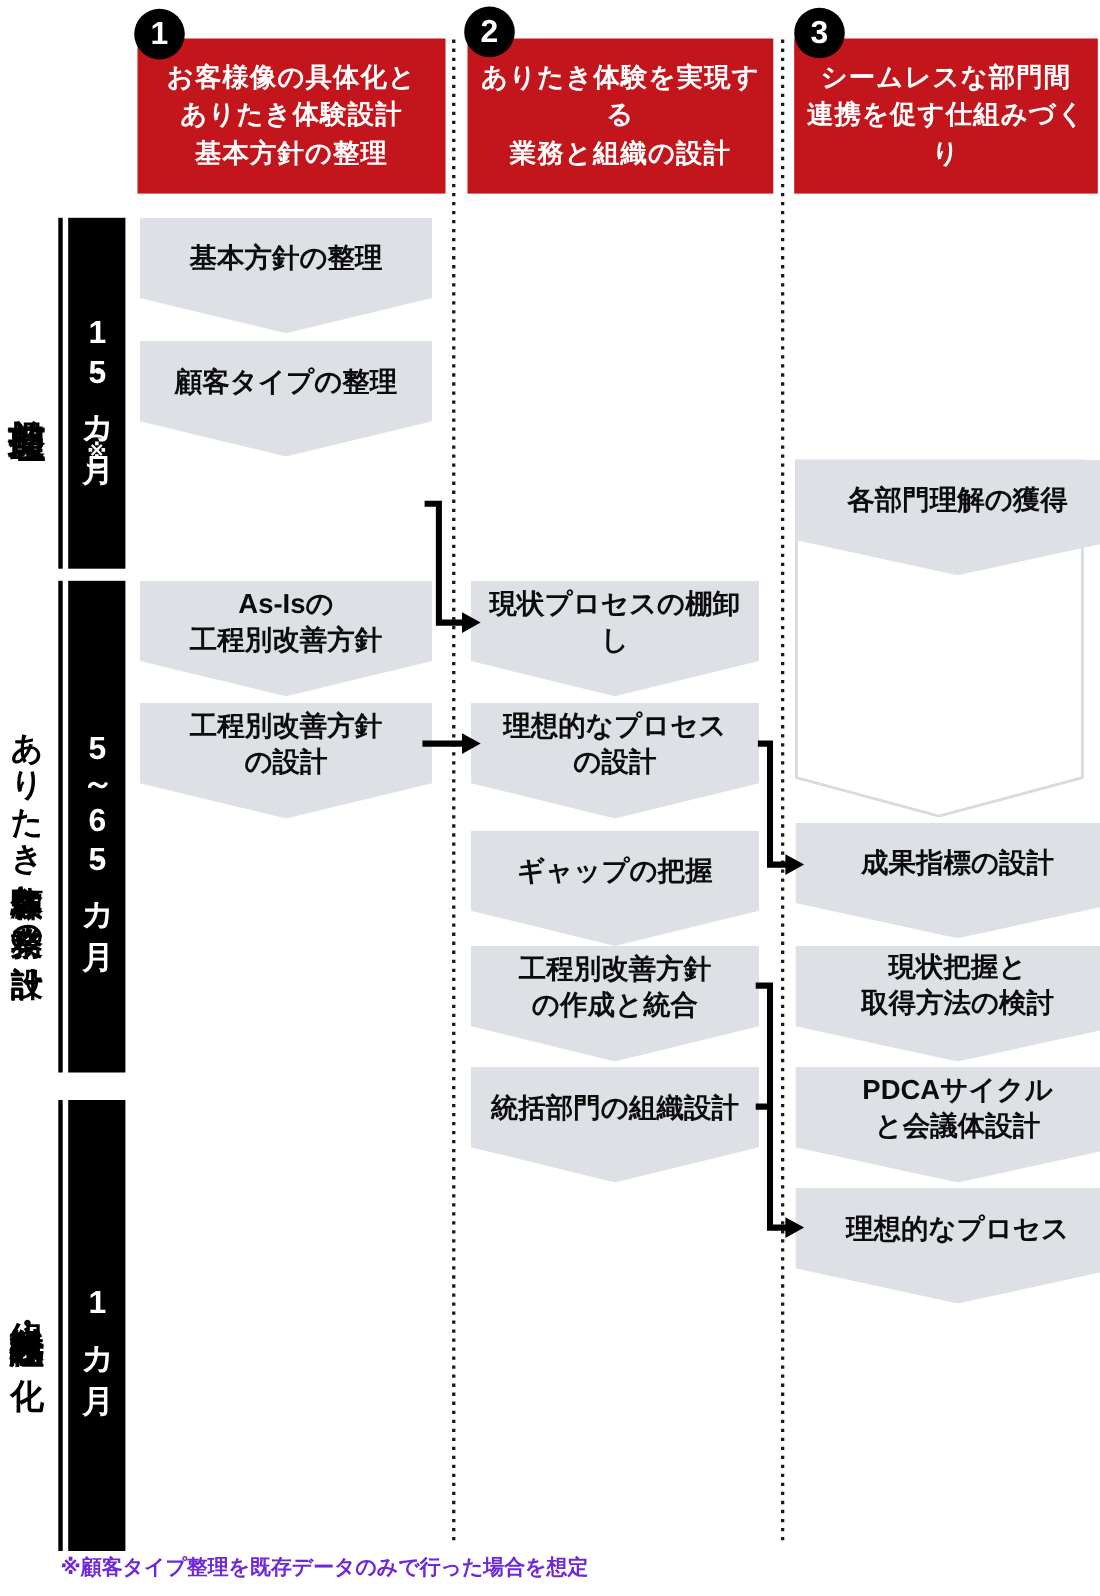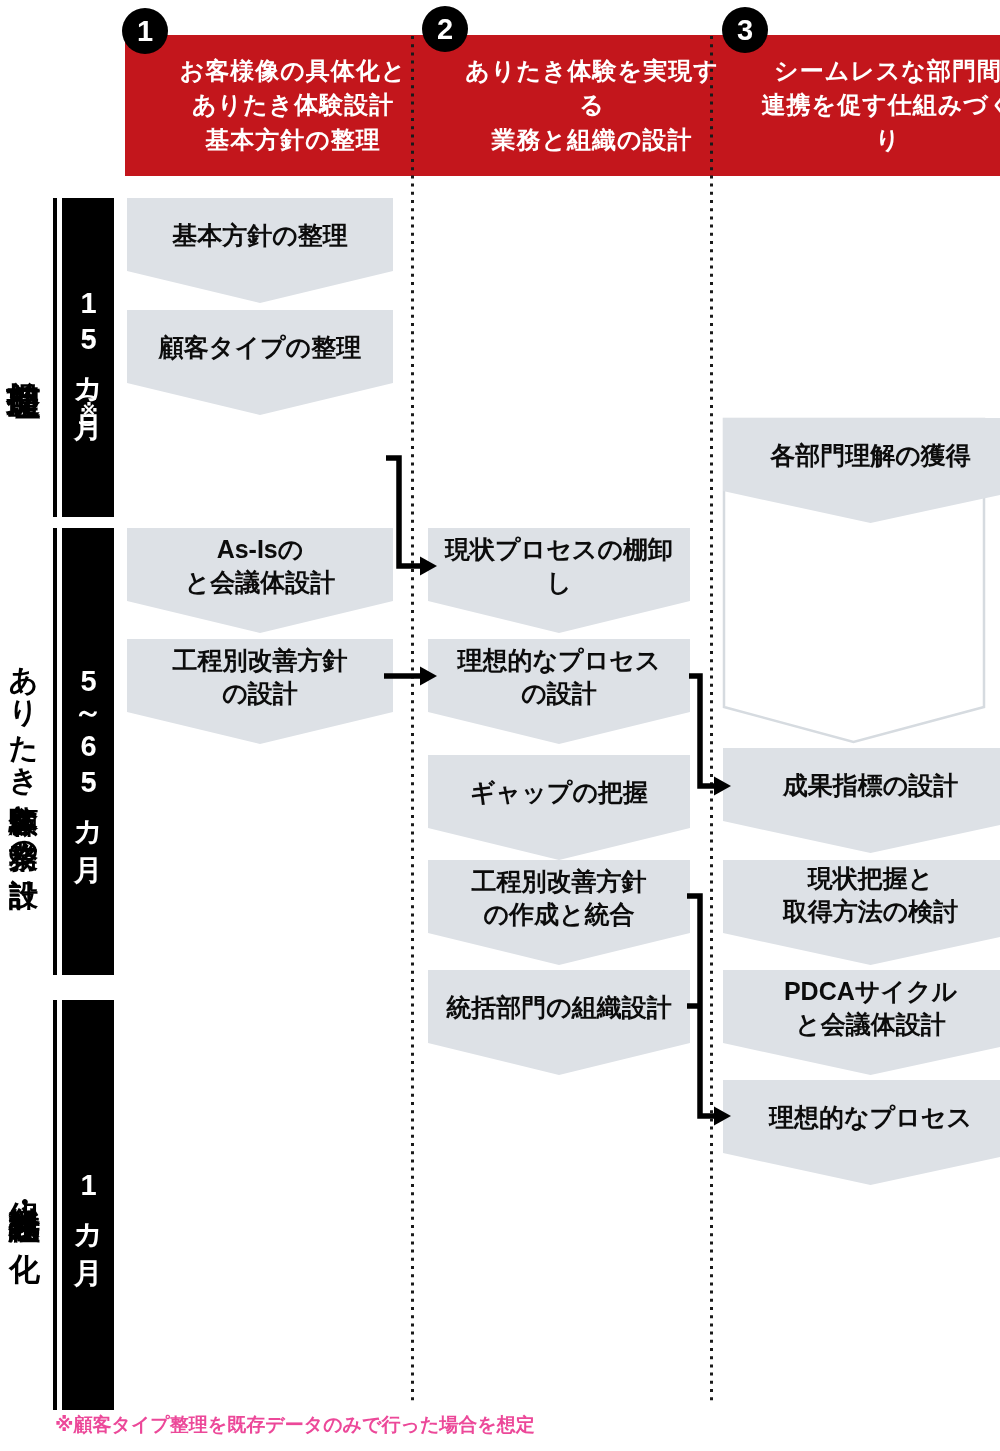--- a/index.html
+++ b/index.html
@@ -8,21 +8,21 @@
     font-family:"Liberation Sans","DejaVu Sans",sans-serif;color:#0a0a0a;overflow:hidden;
   }
   svg.layer{position:absolute;left:0;top:0;pointer-events:none;}
   .underlay{z-index:0;}
   .overlay{z-index:3;}
 
   
   .hdr{
     position:absolute;top:35px;height:141px;background:#c3161c;color:#ffffff;
     display:grid;place-items:center;text-align:center;font-weight:bold;
-    font-size:24px;line-height:1.42;white-space:pre-line;z-index:1;letter-spacing:1px;padding-left:28px;
+    font-size:24px;line-height:1.42;white-space:pre-line;z-index:1;letter-spacing:1px;
   }
   .badge{
     position:absolute;width:46px;height:46px;border-radius:50%;background:#000;
     color:#fff;display:grid;place-items:center;font-size:29px;font-weight:bold;z-index:2;
   }
 
   
   .step{
     position:absolute;height:105px;background:#dde1e6;z-index:1;
     clip-path:polygon(0 0,100% 0,100% 69.5%,50% 100%,0 69.5%);
@@ -46,21 +46,21 @@
   .fs3 span{font-size:31px;letter-spacing:2px;}
   .phase-line{position:absolute;left:53px;width:4px;background:#000;z-index:1;}
   .phase-bar{
     position:absolute;left:62px;width:52px;background:#000;z-index:1;
     display:grid;place-items:center;
   }
   .bar-text{writing-mode:vertical-rl;text-orientation:upright;color:#fff;font-weight:bold;font-size:29px;line-height:1;letter-spacing:2px;}
   .duration-note{font-size:18px;text-orientation:mixed;letter-spacing:0;}
 
   .footnote{
-    position:absolute;left:55px;top:1412px;font-size:19px;font-weight:bold;color:#ec4899;z-index:1;
+    position:absolute;left:55px;top:1412px;font-size:19px;font-weight:bold;color:#6d28d9;z-index:1;
   }
 </style>
 </head>
 <body>
 
 <div class="canvas">
 
   <svg class="layer underlay" width="1000" height="1451" viewBox="0 0 1000 1451">
     <polygon points="724,419 984,419 984,707 853.5,742 724,707" fill="#ffffff" stroke="#d6dbe0" stroke-width="2.5"></polygon>
   </svg>
@@ -97,21 +97,21 @@
       <span>組織設計・仕組み化</span>
     </div>
   <div class="phase-line" style="top:1000px;height:410px;"></div>
   <div class="phase-bar" style="top:1000px;height:410px;">
     <div class="bar-text"><span>1カ月</span><span class="duration-note"></span></div>
   </div>
 
   <div class="step c1" style="top:198px;">基本方針の整理</div>
   <div class="step c1" style="top:310px;">顧客タイプの整理</div>
   <div class="step c1" style="top:528px;">As-Isの
-と会議体設計</div>
+工程別改善方針</div>
   <div class="step c1" style="top:639px;">工程別改善方針
 の設計</div>
 
   <div class="step c2" style="top:528px;">現状プロセスの棚卸し</div>
   <div class="step c2" style="top:639px;">理想的なプロセス
 の設計</div>
   <div class="step c2" style="top:755px;">ギャップの把握</div>
   <div class="step c2" style="top:860px;">工程別改善方針
 の作成と統合</div>
   <div class="step c2" style="top:970px;">統括部門の組織設計</div>

